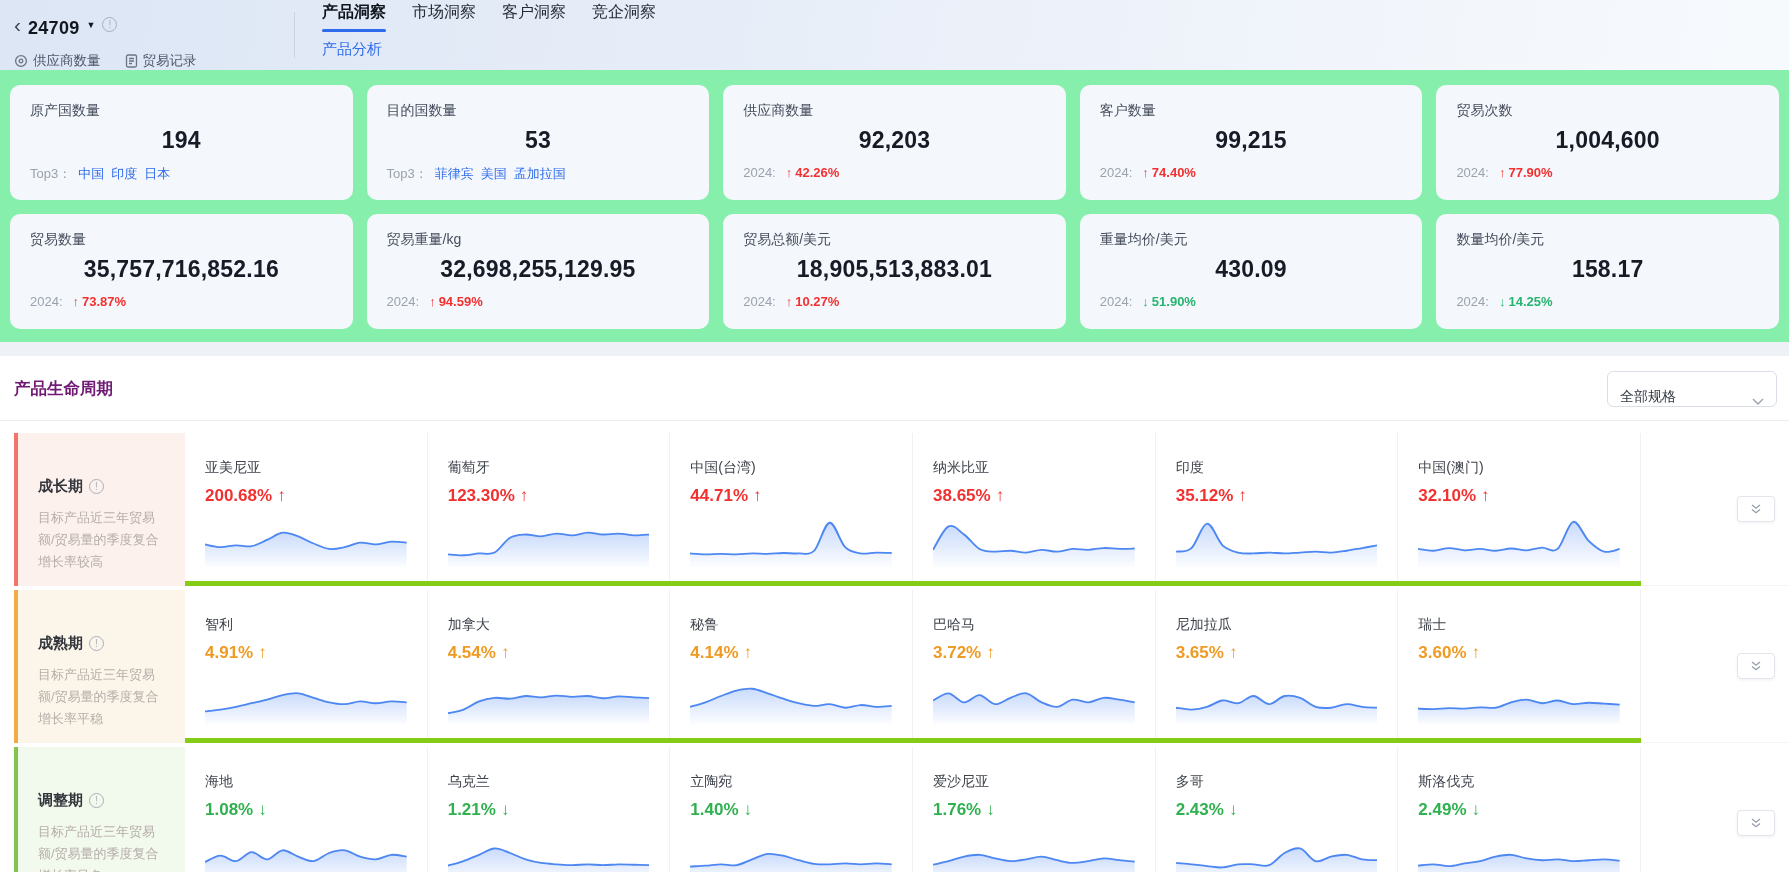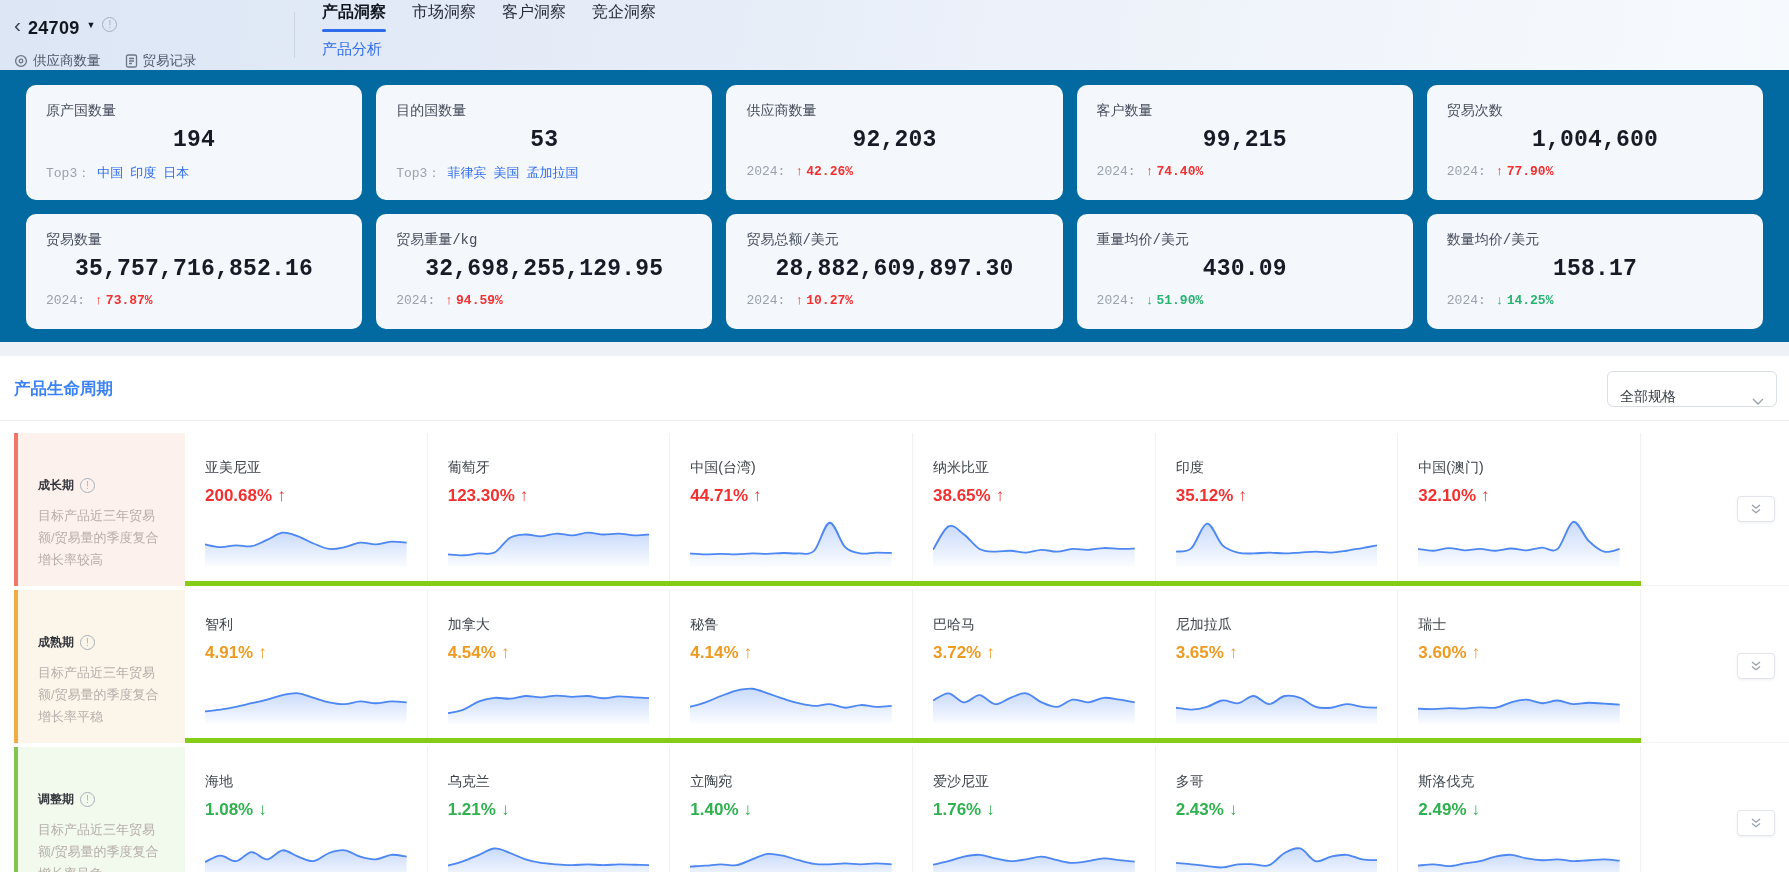--- a/index.html
+++ b/index.html
@@ -23,54 +23,54 @@
   .divider-v { position:absolute; left:294px; top:12px; height:46px; width:1px; background:#ccd4e3; }
   .tabs-wrap { position:absolute; left:322px; top:2px; }
   .tabs { display:flex; gap:26px; }
   .tab { font-size:16px; color:#262c38; padding-bottom:9px; position:relative; cursor:pointer; }
   .tab.active { font-weight:700; color:#0f141d; }
   .tab.active::after { content:''; position:absolute; left:0; right:0; bottom:0; height:3px;
     background:#2f6cec; border-radius:2px; }
   .subtab { margin-top:8px; font-size:15px; color:#2f6cec; cursor:pointer; }
 
   
-  .section-stats { background:#0369a1; padding:15px 26px 13px;font-family:Liberation Mono, monospace; }
+  .section-stats { background:#86efac; padding:15px 10px 13px; }
   .cards { display:flex; gap:14px; }
   .cards + .cards { margin-top:14px; }
   .card { flex:1; background:#f4f7fb; border-radius:10px; padding:17px 20px 0; height:115px; }
   .card-label { font-size:14px; color:#454d5c; }
   .card-value { font-size:23px; font-weight:700; color:#161b26; margin-top:7px; letter-spacing:.2px;text-align:center; }
   .card-sub { margin-top:11px; font-size:13px; display:flex; align-items:center; }
   .grey { color:#9aa2ae; }
   .link { color:#2f6cec; margin-left:7px; cursor:pointer; }
   .chg { margin-left:10px; font-weight:700; }
   .chg.up { color:#f23030; }
   .chg.down { color:#27b470; }
   .arr { margin-right:3px; }
 
   
   .section-life { background:#fff; margin-top:14px; height:520px; overflow:hidden; }
   .life-head { display:flex; justify-content:space-between; align-items:center; padding:15px 12px 13px 14px; }
-  .life-title-main { font-size:16.5px; font-weight:700; color:#3b82f6; }
+  .life-title-main { font-size:16.5px; font-weight:700; color:#701a75; }
   .filter { width:170px; height:36px; border:1px solid #dadee6; border-radius:6px; background:#fff;
     display:flex; align-items:flex-end; justify-content:space-between; padding:0 12px;
     font-size:14px; color:#343a44; cursor:pointer; }
   .filter svg { stroke:#9aa1ad; }
   .life-divider { height:1px; background:#ececf0; }
   .life-rows { margin:12px 0 0 14px; }
   .life-row { display:flex; height:153px; margin-bottom:4px; }
   .life-label { width:171px; border-left:4px solid; padding:44px 16px 0 20px; }
   .life-row.red    .life-label { background:#fdf1ee; border-color:#f3756a; }
   .life-row.orange .life-label { background:#fcf6ea; border-color:#f2ab44; }
   .life-row.green  .life-label { background:#f2f9ed; border-color:#83c44f; }
   .life-row.red    .cell-pct { color:#f23030; }
   .life-row.orange .cell-pct { color:#ee9a23; }
   .life-row.green  .cell-pct { color:#2fb14f; }
   .life-title-line { display:flex; align-items:center; gap:6px; }
-  .life-title { font-size:12px; font-weight:700; color:#33363d; }
+  .life-title { font-size:15px; font-weight:700; color:#33363d; }
   .life-desc { margin-top:11px; font-size:13px; line-height:22px; color:#b6aeaa; }
   .life-cells { flex:1; display:flex; border-bottom:5px solid #84cc16; }
   .cell { flex:1; border-right:1px solid #f1f1f4; padding:26px 20px 0; cursor:pointer; }
   .cell-country { font-size:14px; color:#3f444c; }
   .cell-pct { margin-top:9px; font-size:17px; font-weight:700; }
   .pct-arrow { margin-left:5px; }
   .spark { display:block; width:100%; height:56px; margin-top:5px; }
   .life-gutter { width:148px; display:flex; align-items:center; justify-content:flex-end;
     padding-right:14px; border-bottom:1px solid #f3f3f6; }
   .expand-btn { width:38px; height:26px; border:1px solid #e2e5eb; background:#fff; border-radius:4px;
@@ -198,21 +198,21 @@
         <div class="card-label">贸易重量/kg</div>
         <div class="card-value">32,698,255,129.95</div>
         <div class="card-sub">
           <span>
             <span class="grey">2024:</span><span class="chg up"><span class="arr">↑</span><span>94.59%</span></span>
           </span>
         </div>
       </div>
       <div class="card">
         <div class="card-label">贸易总额/美元</div>
-        <div class="card-value">28,882,609,897.30</div>
+        <div class="card-value">18,905,513,883.01</div>
         <div class="card-sub">
           <span>
             <span class="grey">2024:</span><span class="chg up"><span class="arr">↑</span><span>10.27%</span></span>
           </span>
         </div>
       </div>
       <div class="card">
         <div class="card-label">重量均价/美元</div>
         <div class="card-value">430.09</div>
         <div class="card-sub">

